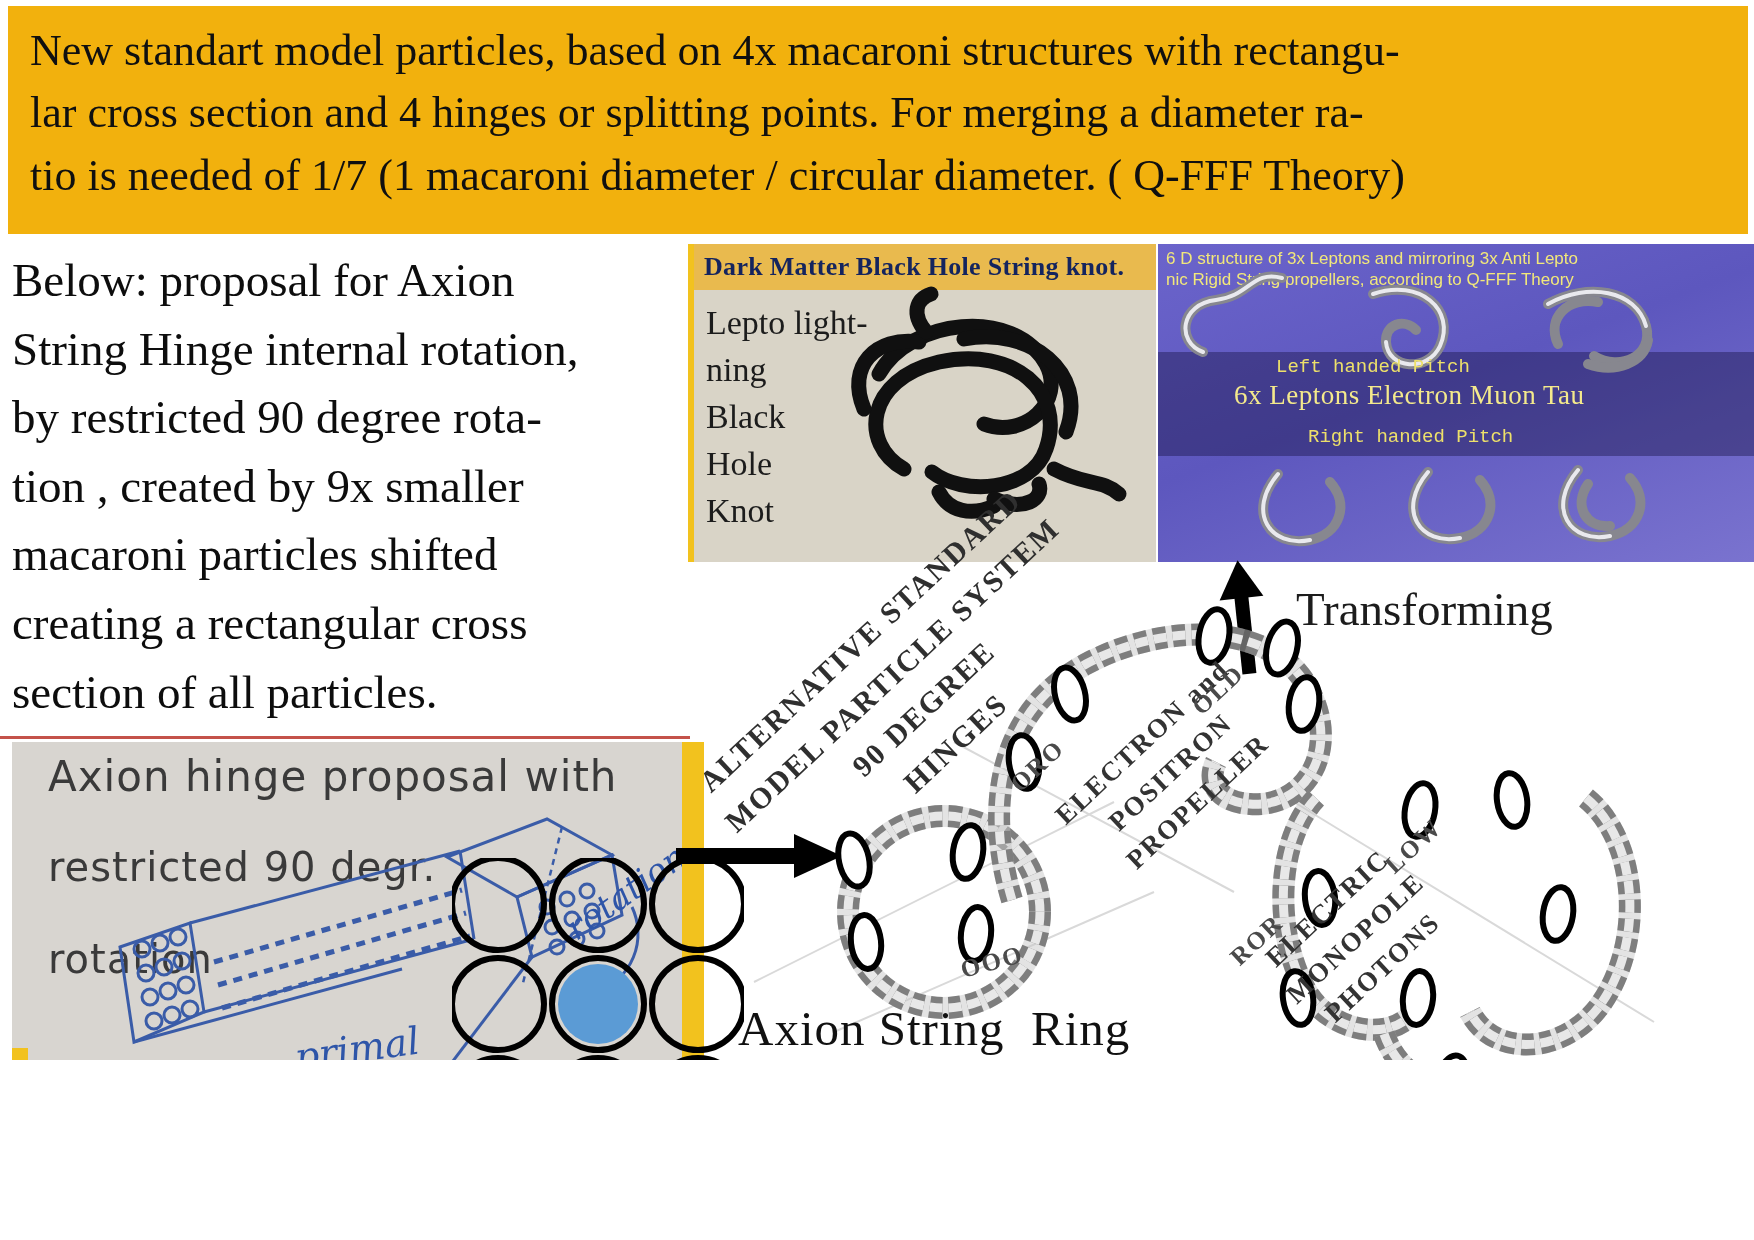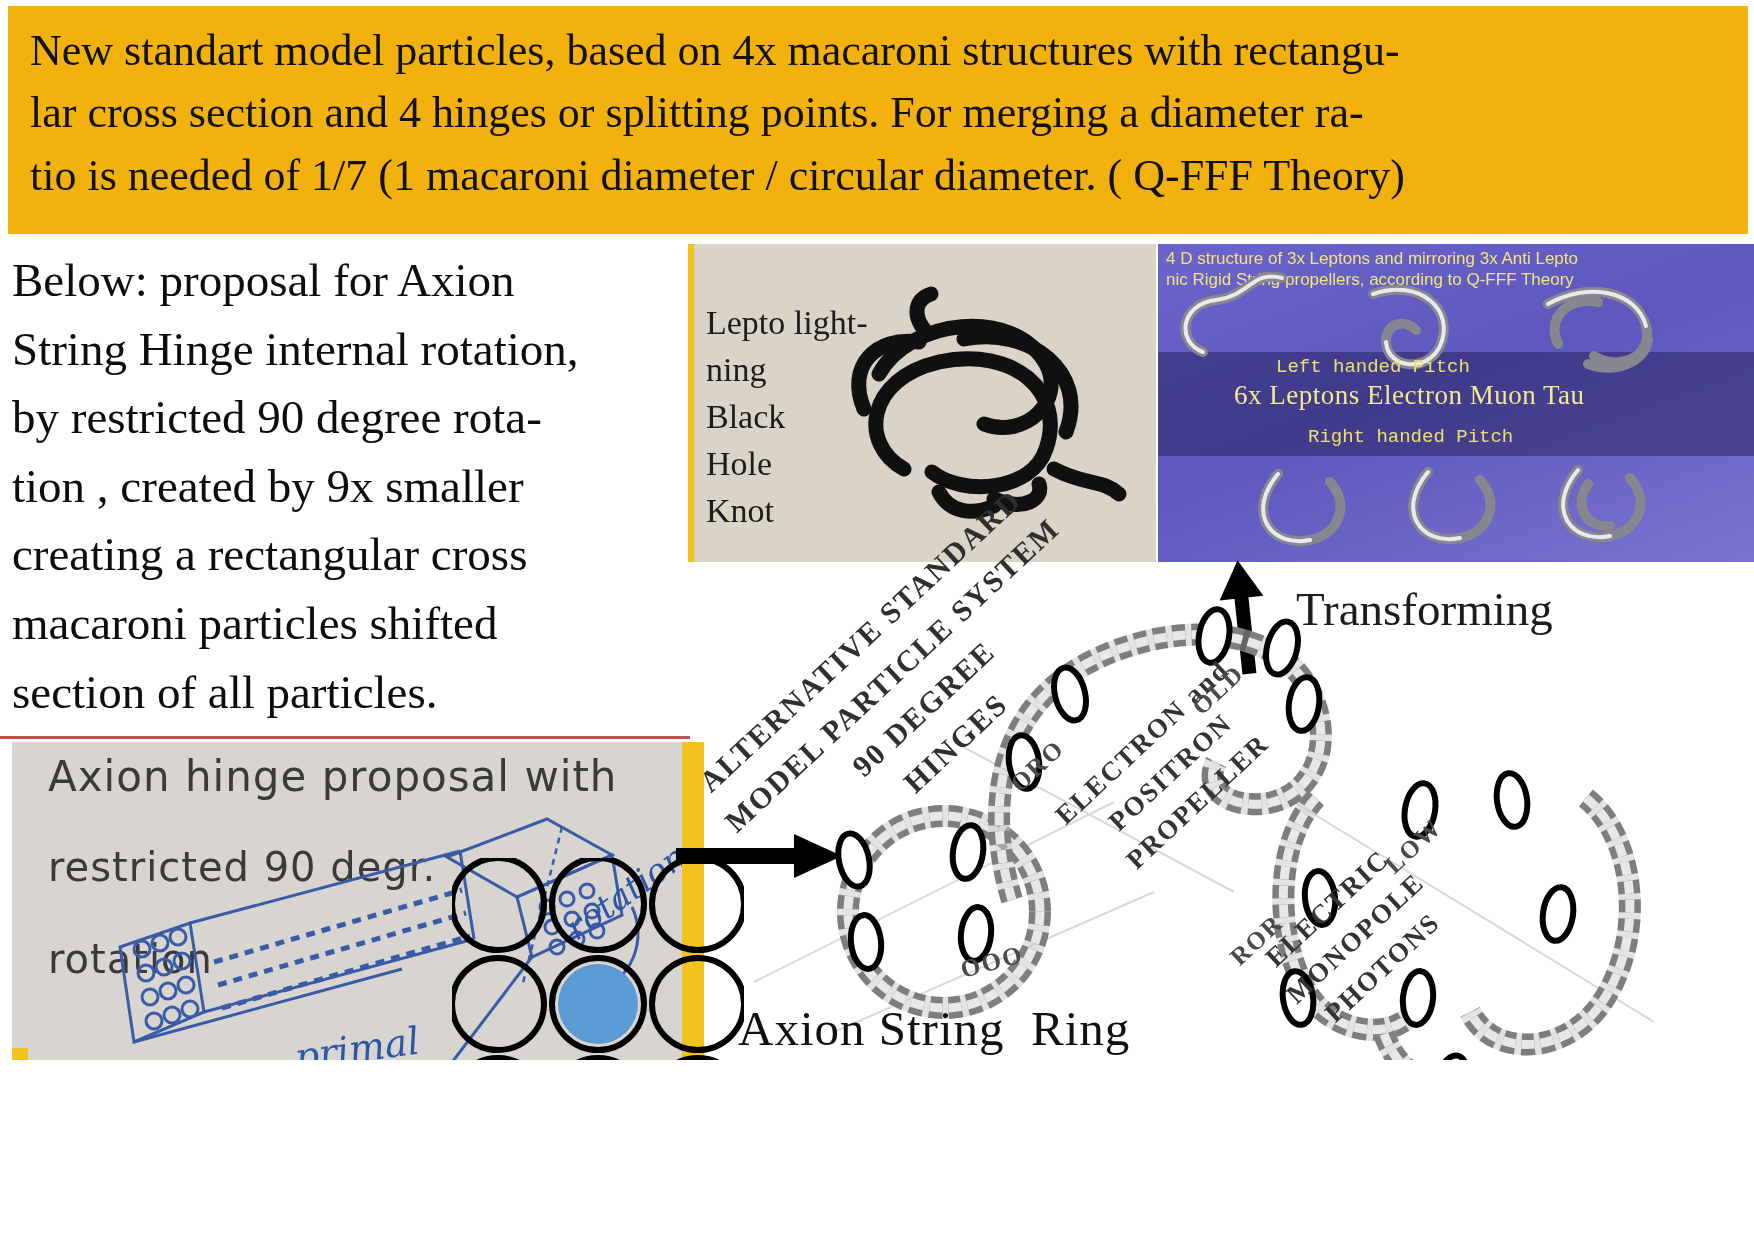--- a/index.html
+++ b/index.html
@@ -72,28 +72,29 @@
     <div>New standart model particles, based on 4x macaroni structures with rectangu-</div>
     <div>lar cross section and 4 hinges or splitting points. For merging  a diameter ra-</div>
     <div>tio is needed of 1/7 (1 macaroni diameter / circular diameter. ( Q-FFF Theory)</div>
   </header>
 
   <section class="abs intro">
     <div>Below: proposal for Axion</div>
     <div>String Hinge internal rotation,</div>
     <div>by restricted 90 degree rota-</div>
     <div>tion , created by 9x smaller</div>
+    <div>macaroni  particles shifted</div>
     <div>creating a rectangular cross</div>
-    <div>macaroni  particles shifted</div>
     <div>section of all particles.</div>
   </section>
 
   <div class="abs ystrip-mid"></div>
 
   <section class="abs dm-panel">
+    <div class="dm-header">Dark Matter Black Hole String knot.</div>
     <div class="dm-caption">
       <div>Lepto light-</div>
       <div>ning</div>
       <div>Black</div>
       <div>Hole</div>
       <div>Knot</div>
     </div>
     <svg class="knot-svg" width="462" height="318">
       <g>
         <path class="knot" d="M 185 130 C 215 75 320 62 352 120 C 372 158 330 195 290 180"></path>
@@ -103,21 +104,21 @@
         <path class="knot" d="M 360 225 C 392 242 408 235 425 250"></path>
         <path class="knot" d="M 245 248 C 255 268 278 272 300 262"></path>
         <path class="knot" d="M 300 255 C 330 268 350 255 345 240"></path>
         <path class="knot" d="M 232 88 C 217 70 222 55 237 50"></path>
       </g>
     </svg>
   </section>
 
   <section class="abs lp-panel">
     <div class="lp-header">
-      <div>4 D structure of 3x Leptons and mirroring 3x Anti Lepto</div>
+      <div>6 D structure of 3x Leptons and mirroring 3x Anti Lepto</div>
       <div>nic Rigid String propellers, according to Q-FFF Theory</div>
     </div>
     <div class="lp-band"></div>
     <svg width="596" height="318" style="position:absolute;left:0;top:0">
       <g>
         <path class="curlA" d="M 45 108 C 18 98 22 60 58 56 C 92 52 94 26 124 34"></path>
         <path class="curlB" d="M 45 108 C 18 98 22 60 58 56 C 92 52 94 26 124 34"></path>
         <path class="curlA" d="M 215 50 C 262 34 298 66 282 102 C 270 128 230 126 228 98 C 227 80 246 74 258 86"></path>
         <path class="curlB" d="M 215 50 C 262 34 298 66 282 102 C 270 128 230 126 228 98"></path>
         <path class="curlA" d="M 390 60 C 430 38 478 46 488 82 C 496 112 462 128 436 112"></path>

